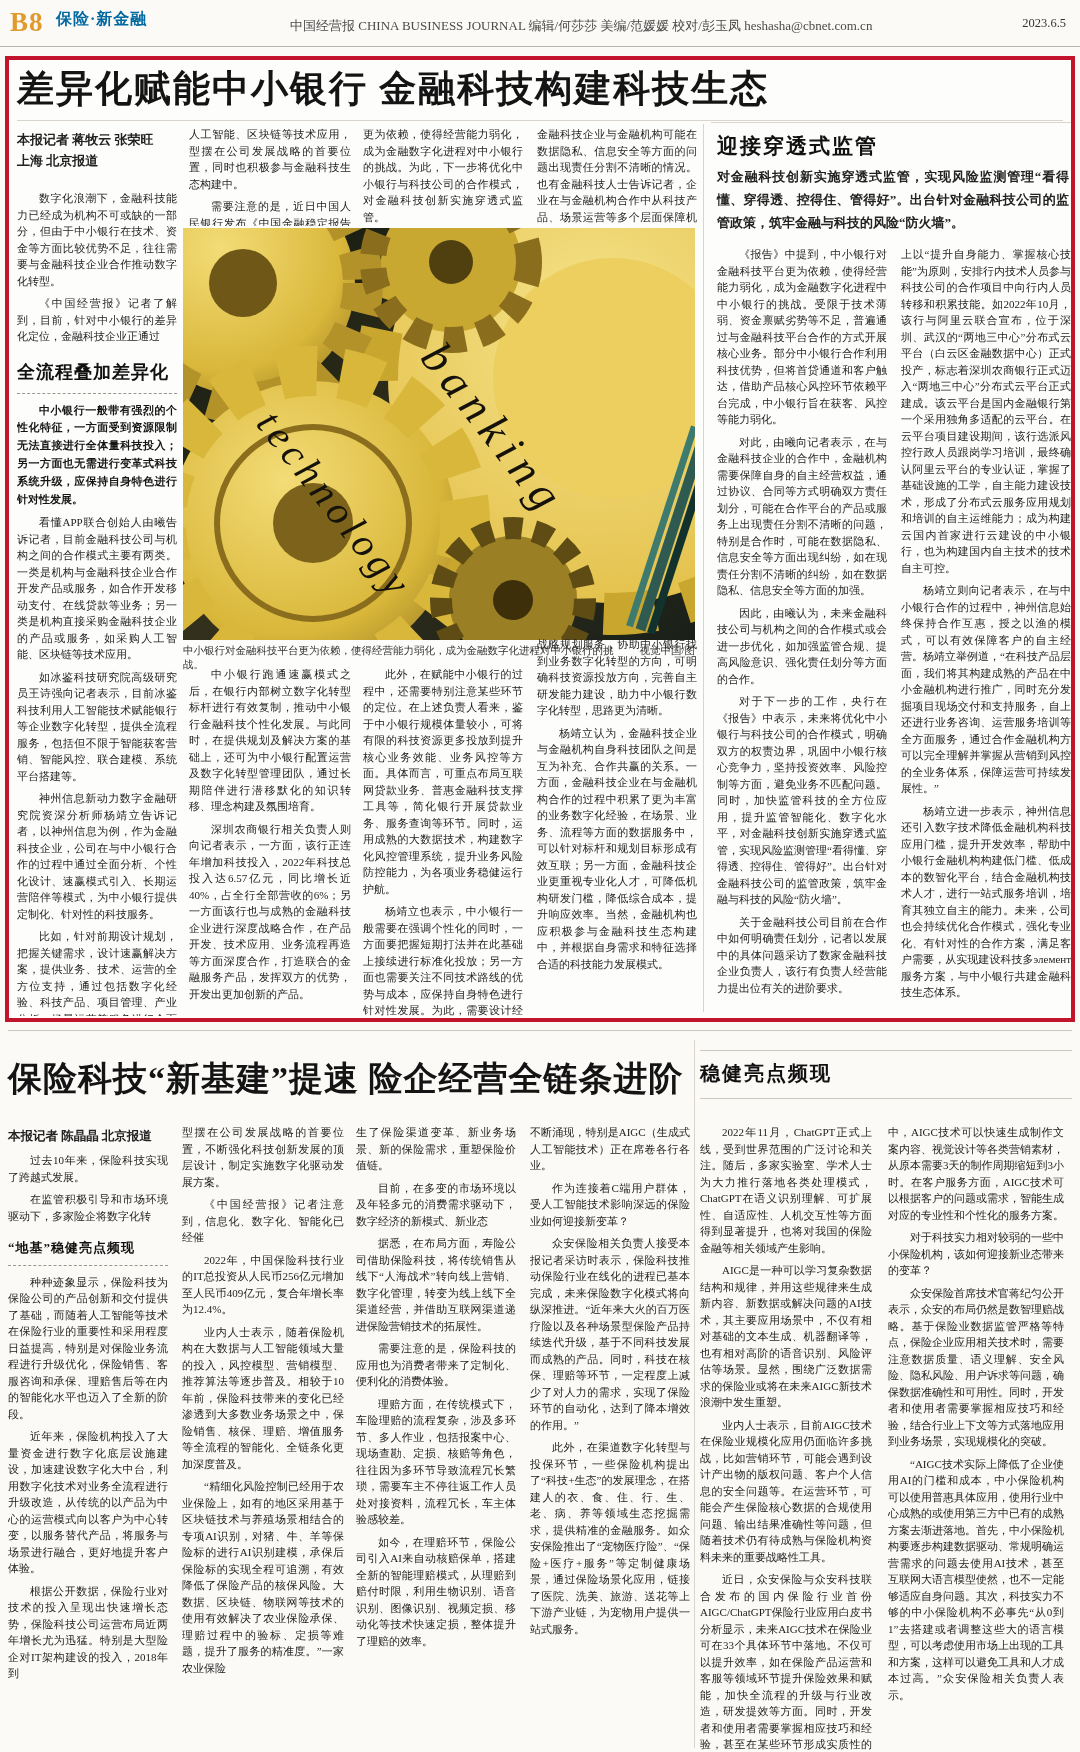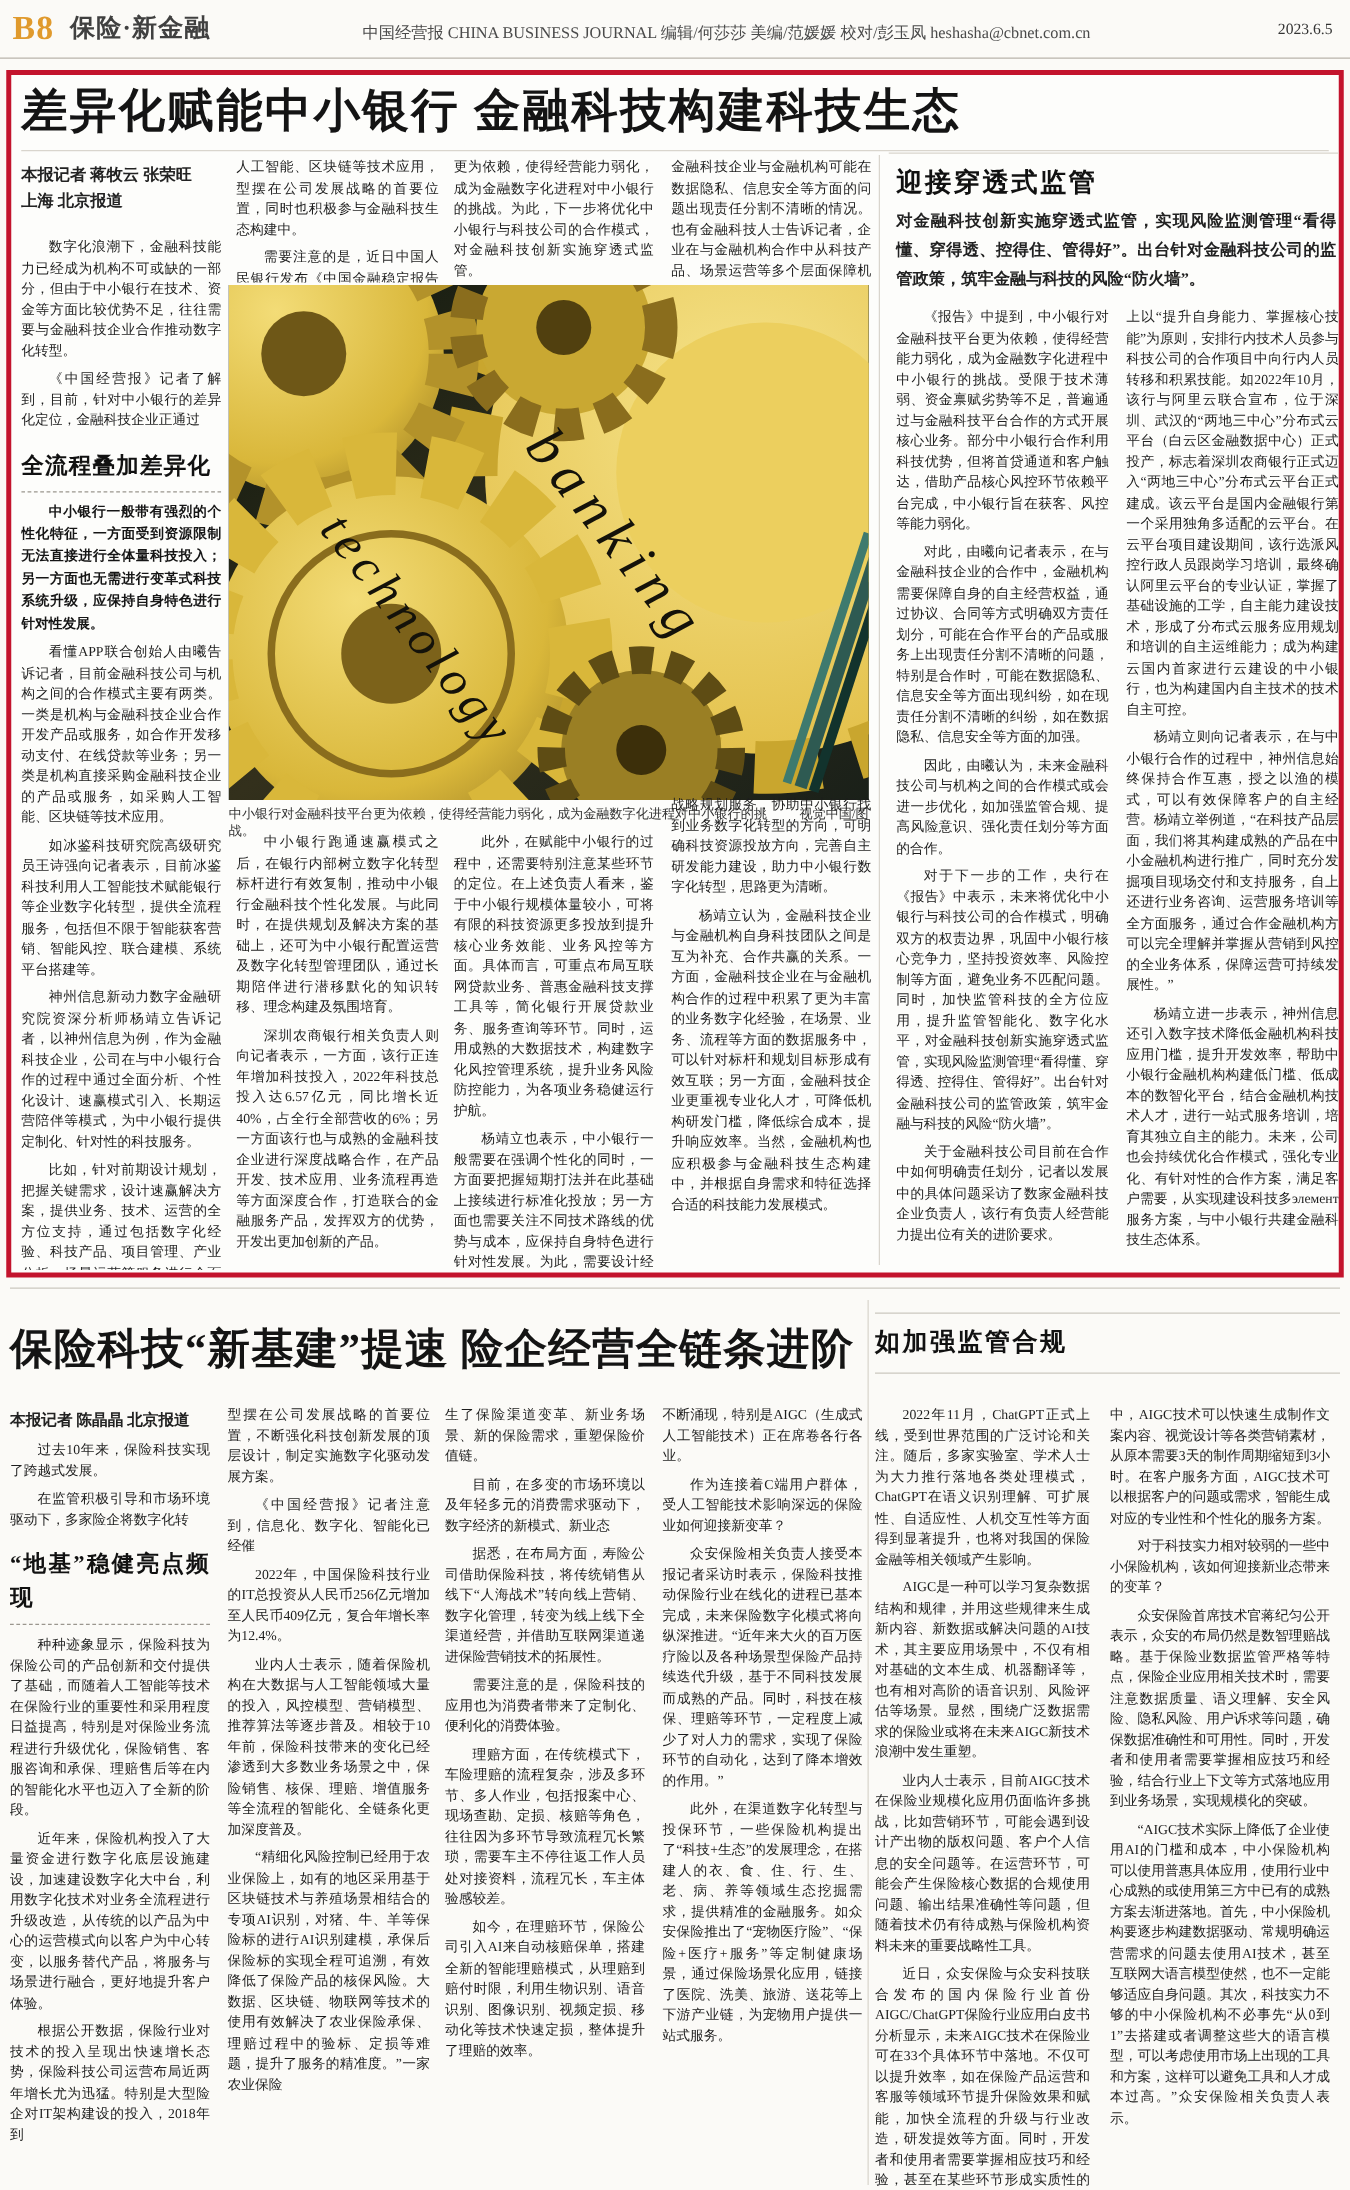--- a/index.html
+++ b/index.html
@@ -6,21 +6,21 @@
   body{
     width:1080px;height:1752px;position:relative;overflow:hidden;
     background:#fbfaf7;
     font-family:"Liberation Serif","DejaVu Serif",serif;
     color:#1c1c1c;
   }
   .abs{position:absolute;}
   
   .masthead{position:absolute;top:0;left:0;width:1080px;height:46px;border-bottom:1px solid #b9b4ac;background:#fbfaf7;}
   .pageno{position:absolute;left:10px;top:7px;font-size:27px;font-weight:bold;color:#e09a2d;letter-spacing:1px;}
-  .section-name{position:absolute;left:56px;top:9px;font-size:20px;font-weight:bold;color:#404040;letter-spacing:1px;}
+  .section-name{position:absolute;left:56px;top:9px;font-size:16px;font-weight:bold;color:#0369a1;letter-spacing:1px;}
   .mast-center{position:absolute;left:290px;top:17px;width:520px;font-size:13px;color:#4a4a4a;white-space:nowrap;}
   .mast-date{position:absolute;right:14px;top:16px;font-size:12.5px;color:#333;}
   
   .a1box{position:absolute;left:5px;top:56px;width:1070px;height:966px;border:4px solid #c3142d;background:#fdfdfb;box-sizing:border-box;}
   .a1-headline{position:absolute;left:8px;top:4px;width:940px;font-size:37px;font-weight:bold;color:#141414;letter-spacing:2px;white-space:nowrap;}
   .hl-rule{position:absolute;left:8px;top:60px;width:1046px;border-top:1px solid #d9d5cd;}
   .vdiv1{position:absolute;left:694px;top:64px;height:888px;width:1px;background:#d9d5cd;}
   .byline{font-size:13px;font-weight:bold;color:#222;line-height:1.6;}
   .col{position:absolute;overflow:hidden;font-size:11px;line-height:1.5;text-align:justify;color:#1d1d1d;}
   .col p{margin:0 0 6px 0;text-indent:2em;}
@@ -190,21 +190,21 @@
 <div class="a2-headline">保险科技“新基建”提速 险企经营全链条进阶</div>
 <div class="vdiv2"></div>
 
 <div class="abs byline" style="left:8px;top:1126px;width:200px;font-size:12.5px;">本报记者 陈晶晶 北京报道</div>
 
 <div class="col" style="left:8px;top:1152px;width:160px;height:600px;">
   <div>
       <p>过去10年来，保险科技实现了跨越式发展。</p>
       <p>在监管积极引导和市场环境驱动下，多家险企将数字化转</p>
     </div>
-  <div class="subhead" style="font-size:18px;">“地基”稳健亮点频现</div>
+  <div class="subhead" style="font-size:13px;">“地基”稳健亮点频现</div>
   <div>
       <p>种种迹象显示，保险科技为保险公司的产品创新和交付提供了基础，而随着人工智能等技术在保险行业的重要性和采用程度日益提高，特别是对保险业务流程进行升级优化，保险销售、客服咨询和承保、理赔售后等在内的智能化水平也迈入了全新的阶段。</p>
       <p>近年来，保险机构投入了大量资金进行数字化底层设施建设，加速建设数字化大中台，利用数字化技术对业务全流程进行升级改造，从传统的以产品为中心的运营模式向以客户为中心转变，以服务替代产品，将服务与场景进行融合，更好地提升客户体验。</p>
       <p>根据公开数据，保险行业对技术的投入呈现出快速增长态势，保险科技公司运营布局近两年增长尤为迅猛。特别是大型险企对IT架构建设的投入，2018年到</p>
     </div>
 </div>
 
 <div class="col" style="left:182px;top:1124px;width:162px;height:628px;">
     <p class="cont">型摆在公司发展战略的首要位置，不断强化科技创新发展的顶层设计，制定实施数字化驱动发展方案。</p>
     <p>《中国经营报》记者注意到，信息化、数字化、智能化已经催</p>
@@ -221,21 +221,21 @@
     <p>如今，在理赔环节，保险公司引入AI来自动核赔保单，搭建全新的智能理赔模式，从理赔到赔付时限，利用生物识别、语音识别、图像识别、视频定损、移动化等技术快速定损，整体提升了理赔的效率。</p>
   </div>
 <div class="col" style="left:530px;top:1124px;width:160px;height:628px;">
     <p class="cont">不断涌现，特别是AIGC（生成式人工智能技术）正在席卷各行各业。</p>
     <p>作为连接着C端用户群体，受人工智能技术影响深远的保险业如何迎接新变革？</p>
     <p>众安保险相关负责人接受本报记者采访时表示，保险科技推动保险行业在线化的进程已基本完成，未来保险数字化模式将向纵深推进。“近年来大火的百万医疗险以及各种场景型保险产品持续迭代升级，基于不同科技发展而成熟的产品。同时，科技在核保、理赔等环节，一定程度上减少了对人力的需求，实现了保险环节的自动化，达到了降本增效的作用。”</p>
     <p>此外，在渠道数字化转型与投保环节，一些保险机构提出了“科技+生态”的发展理念，在搭建人的衣、食、住、行、生、老、病、养等领域生态挖掘需求，提供精准的金融服务。如众安保险推出了“宠物医疗险”、“保险+医疗+服务”等定制健康场景，通过保险场景化应用，链接了医院、洗美、旅游、送花等上下游产业链，为宠物用户提供一站式服务。</p>
   </div>
 
 <div class="sb2-rule1"></div>
-<div class="sb2-title">如加强监管合规</div>
+<div class="sb2-title">稳健亮点频现</div>
 <div class="sb2-rule2"></div>
 <div class="col" style="left:700px;top:1124px;width:172px;height:628px;">
     <p>2022年11月，ChatGPT正式上线，受到世界范围的广泛讨论和关注。随后，多家实验室、学术人士为大力推行落地各类处理模式，ChatGPT在语义识别理解、可扩展性、自适应性、人机交互性等方面得到显著提升，也将对我国的保险金融等相关领域产生影响。</p>
     <p>AIGC是一种可以学习复杂数据结构和规律，并用这些规律来生成新内容、新数据或解决问题的AI技术，其主要应用场景中，不仅有相对基础的文本生成、机器翻译等，也有相对高阶的语音识别、风险评估等场景。显然，围绕广泛数据需求的保险业或将在未来AIGC新技术浪潮中发生重塑。</p>
     <p>业内人士表示，目前AIGC技术在保险业规模化应用仍面临许多挑战，比如营销环节，可能会遇到设计产出物的版权问题、客户个人信息的安全问题等。在运营环节，可能会产生保险核心数据的合规使用问题、输出结果准确性等问题，但随着技术仍有待成熟与保险机构资料未来的重要战略性工具。</p>
     <p>近日，众安保险与众安科技联合发布的国内保险行业首份AIGC/ChatGPT保险行业应用白皮书分析显示，未来AIGC技术在保险业可在33个具体环节中落地。不仅可以提升效率，如在保险产品运营和客服等领域环节提升保险效果和赋能，加快全流程的升级与行业改造，研发提效等方面。同时，开发者和使用者需要掌握相应技巧和经验，甚至在某些环节形成实质性的突破。在产品营销过程</p>
   </div>
 <div class="col" style="left:888px;top:1124px;width:176px;height:628px;">
     <p class="cont">中，AIGC技术可以快速生成制作文案内容、视觉设计等各类营销素材，从原本需要3天的制作周期缩短到3小时。在客户服务方面，AIGC技术可以根据客户的问题或需求，智能生成对应的专业性和个性化的服务方案。</p>
     <p>对于科技实力相对较弱的一些中小保险机构，该如何迎接新业态带来的变革？</p>

